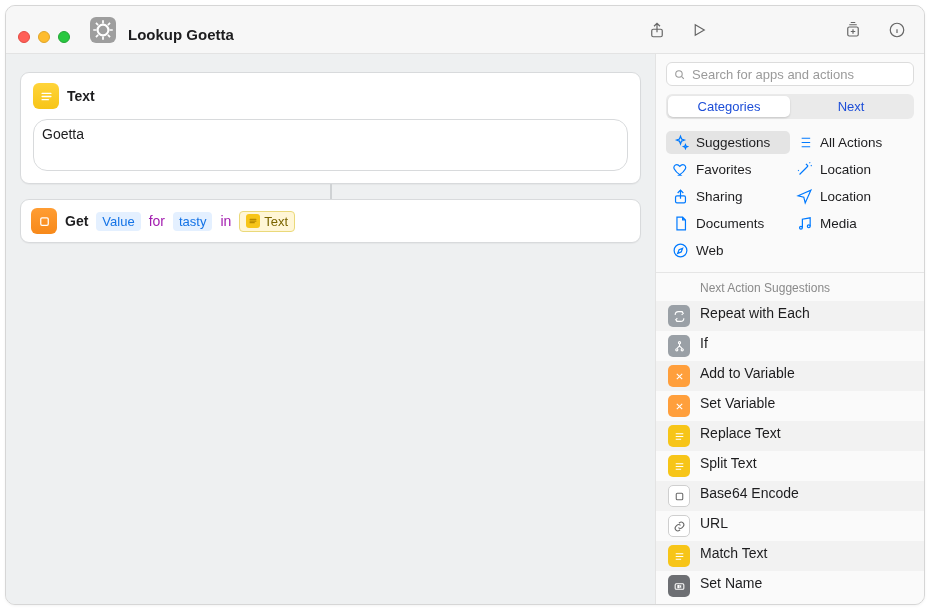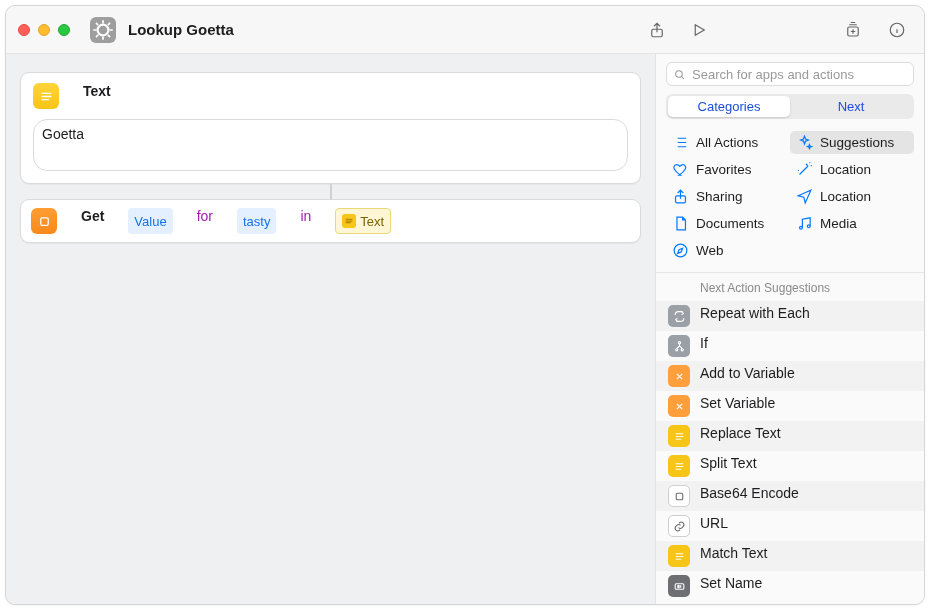--- a/index.html
+++ b/index.html
@@ -25,21 +25,21 @@
     box-shadow: 0 1px 3px rgba(0,0,0,0.05);
   }
   .titlebar {
     height: 48px;
     display: flex;
     align-items: center;
     padding: 0 12px;
     border-bottom: 1px solid #e3e3e3;
     background: #f7f7f7;
   }
-  .tl-left { display: flex; align-items: center; gap: 8px; flex: 0 0 auto; }
+  .tl-left { display: flex; align-items: flex-end; gap: 8px; flex: 0 0 auto; }
   .traffic { display: flex; gap: 8px; margin-right: 12px; }
   .dot { width: 12px; height: 12px; border-radius: 50%; }
   .dot.red { background: #ff5f57; border: 0.5px solid #e34b42; }
   .dot.yellow { background: #febc2e; border: 0.5px solid #e0a528; }
   .dot.green { background: #28c840; border: 0.5px solid #24a536; }
   .app-icon {
     width: 26px; height: 26px; border-radius: 6px;
     background: #9e9e9e; display:flex; align-items:center; justify-content:center;
     color:#fff; font-size:15px;
   }
@@ -56,21 +56,21 @@
   .body { flex:1; display:flex; min-height:0; }
   .editor {
     flex:1; background:#eef0f1; padding:18px 14px; display:flex; flex-direction:column; gap:0;
     border-right: 1px solid #e3e3e3;
     min-height:0;
   }
   .action-card {
     background:#fff; border:1px solid #d8dadc; border-radius:9px;
     box-shadow: 0 1px 1px rgba(0,0,0,0.04);
   }
-  .card-row { display:flex; gap:24px; padding:10px 12px; }
+  .card-row { display:flex; align-items:center; gap:8px; padding:10px 12px; }
   .action-icon {
     width:26px; height:26px; border-radius:6px; display:flex;
     align-items:center; justify-content:center; color:#fff; font-size:14px;
   }
   .ai-yellow { background: linear-gradient(#ffd43a,#f7c518); }
   .ai-orange { background: linear-gradient(#ff9d33,#f7891a); }
   .action-title { font-weight:600; font-size:14px; }
   .text-card .textarea {
     margin: 0 12px 12px 12px;
     border: 1px solid #d8dadc;
@@ -261,35 +261,35 @@
             </svg>
           <input placeholder="Search for apps and actions" style="">
         </div>
       </div>
       <div class="seg">
         <div class="seg-btn active">Categories</div>
         <div class="seg-btn">Next</div>
       </div>
 
       <div class="cat-grid">
+        <div class="cat selected">
+          <span class="cat-icon">
+              <svg viewBox="0 0 24 24">
+                <path d="M12 3l1.5 4 4 1.5-4 1.5L12 14l-1.5-4-4-1.5 4-1.5zM19 15l.8 2 2 .8-2 .8-.8 2-.8-2-2-.8 2-.8z"></path>
+              </svg>
+            </span>
+          <span>Suggestions</span>
+        </div>
         <div class="cat">
           <span class="cat-icon">
               <svg viewBox="0 0 24 24">
                 <path d="M8 6h12M8 12h12M8 18h12M4 6h.01M4 12h.01M4 18h.01"></path>
               </svg>
             </span>
           <span>All Actions</span>
-        </div>
-        <div class="cat selected">
-          <span class="cat-icon">
-              <svg viewBox="0 0 24 24">
-                <path d="M12 3l1.5 4 4 1.5-4 1.5L12 14l-1.5-4-4-1.5 4-1.5zM19 15l.8 2 2 .8-2 .8-.8 2-.8-2-2-.8 2-.8z"></path>
-              </svg>
-            </span>
-          <span>Suggestions</span>
         </div>
         <div class="cat">
           <span class="cat-icon">
               <svg viewBox="0 0 24 24">
                 <path d="M12 20s-7-4.5-9-9c-1.2-2.7.6-6 3.8-6 2 0 3.2 1.2 4.2 2.5C12 6.2 13.2 5 15.2 5c3.2 0 5 3.3 3.8 6-2 4.5-9 9-9 9z"></path>
               </svg>
             </span>
           <span>Favorites</span>
         </div>
         <div class="cat">

